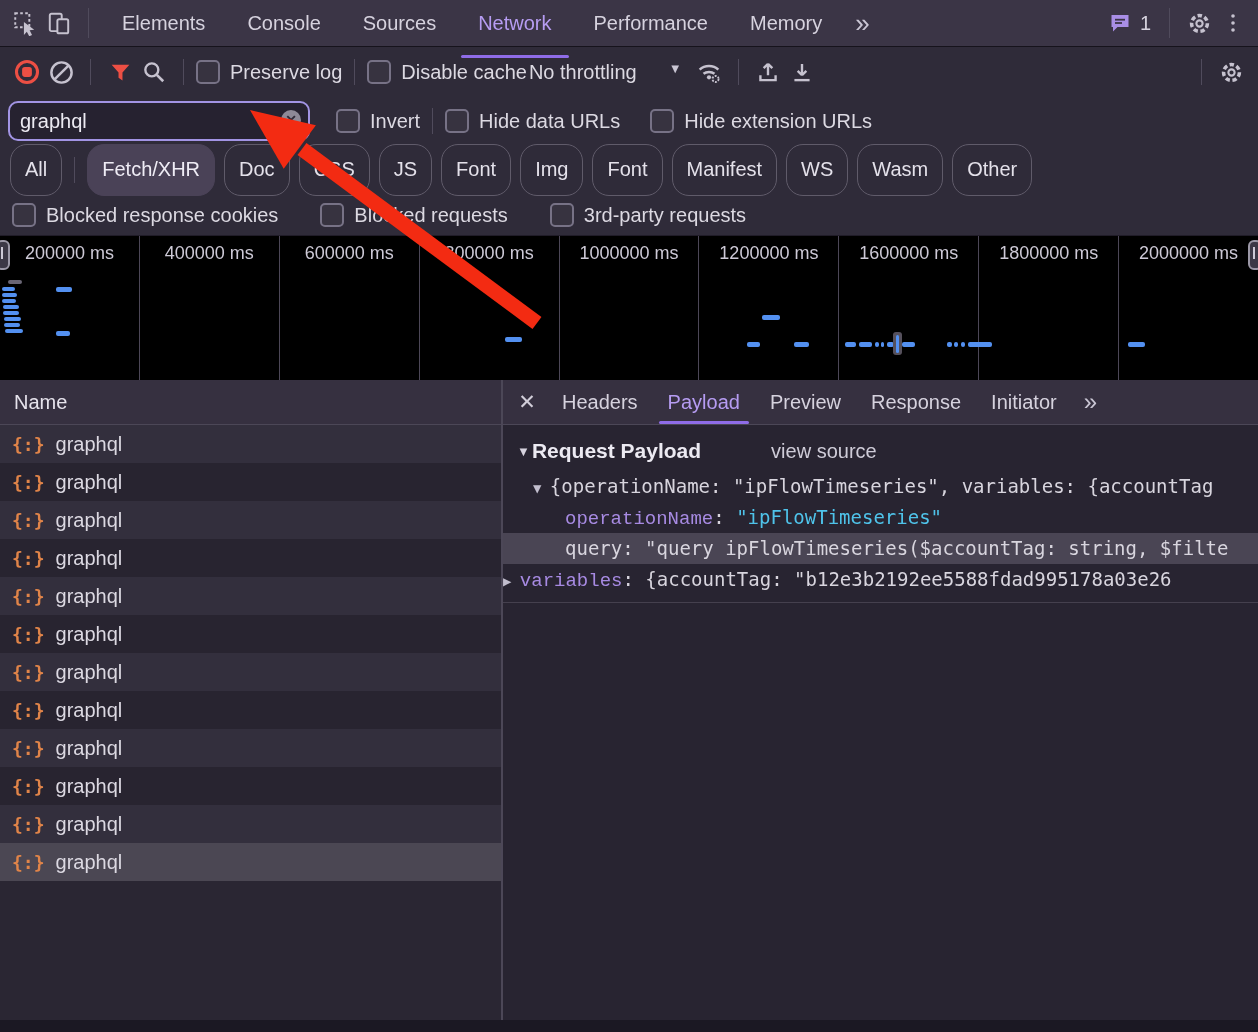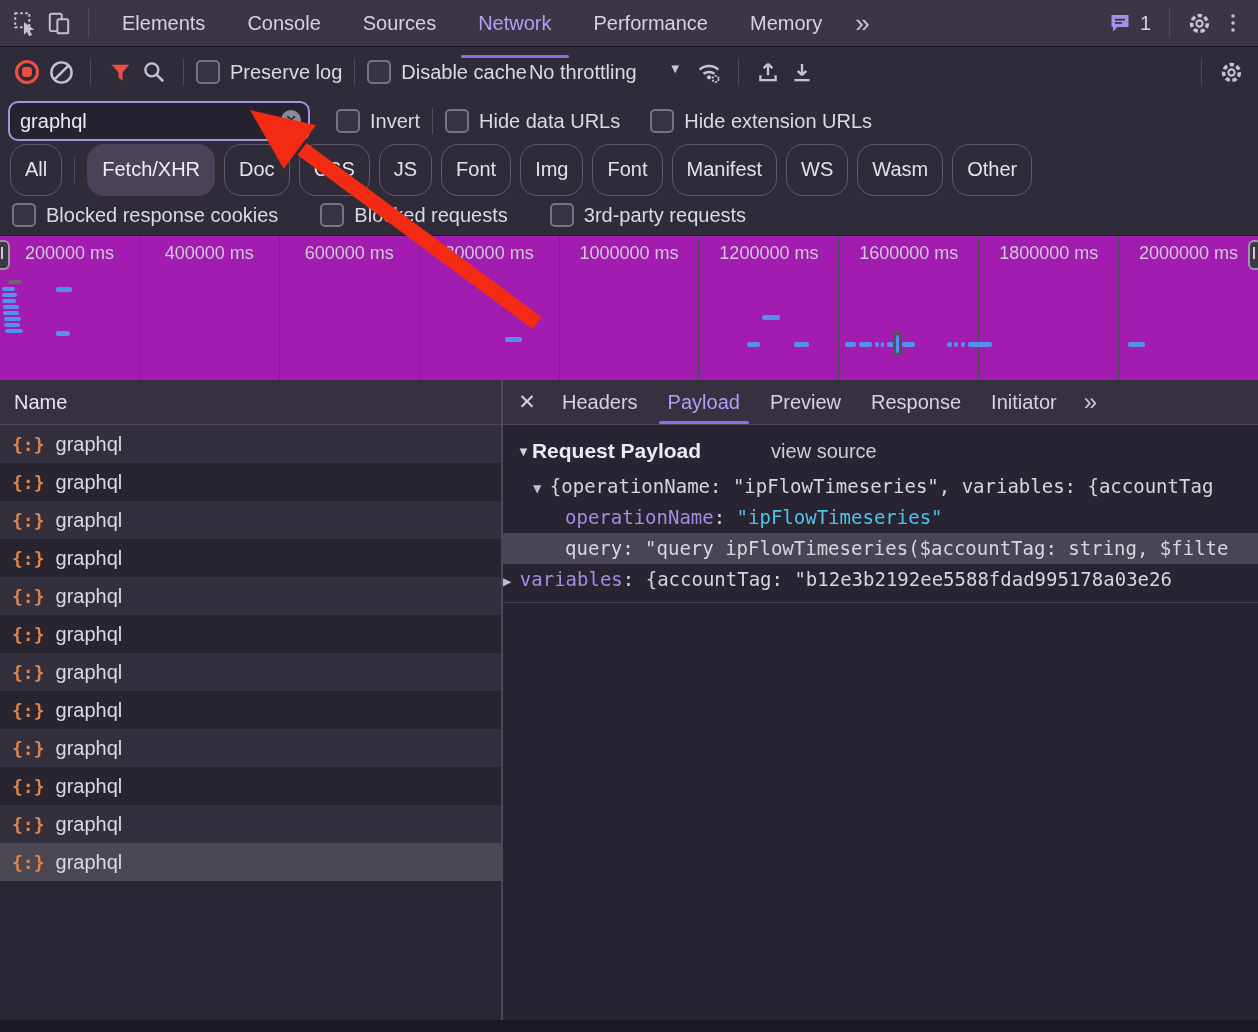--- a/index.html
+++ b/index.html
@@ -39,21 +39,21 @@
     background:#8d8997;color:#2f2b39;font-size:14px;font-weight:bold;display:flex;align-items:center;justify-content:center;}
 
   .chiprow{height:50px;background:#2f2b39;display:flex;align-items:center;padding:0 10px;gap:9px;}
   .chip{height:34px;line-height:32px;padding:8px 14px;border:1px solid #605b6a;border-radius:17px;
     font-size:20px;color:#e4e1ea;flex:none;background:transparent;text-align:center;}
   .chip.selected{background:#4a4257;border-color:#4a4257;color:#efecf5;}
 
   .optrow{height:40px;background:#2f2b39;display:flex;align-items:center;padding:0 12px;gap:42px;border-bottom:1px solid #201c28;}
 
   
-  .overview{position:relative;height:145px;background:#a21caf;border-bottom:1px solid #16131c;}
+  .overview{position:relative;height:145px;background:#000000;border-bottom:1px solid #16131c;}
   .ovcols{display:flex;height:100%;}
   .ovcol{flex:1 1 0;border-left:1px solid #4c4757;overflow:hidden;text-align:center;padding-top:7px;
     font-size:18px;color:#cdc9d6;white-space:nowrap;}
   .ovcol:first-child{border-left:none;}
   .ovbars{position:absolute;inset:0;pointer-events:none;}
   .bar{position:absolute;border-radius:2px;}
   .bar.blue{background:#5390f0;}
   .bar.grey{background:#6a6675;}
   .bar.box{background:#55505c;border-radius:3px;}
   .handle{position:absolute;top:4px;width:10px;height:26px;border:2px solid #9b97a6;border-radius:6px;background:#3c3846;}
@@ -78,21 +78,21 @@
   .rtab.active{color:#b69cf2;text-align:right;}
   .rtab.active::after{content:"";position:absolute;left:6px;right:6px;bottom:0;height:3px;background:#8f6ce8;border-radius:2px;}
 
   .pheader{display:flex;align-items:center;padding:14px 18px 8px 14px;font-size:21px;}
   .ptri{font-size:13px;color:#d6d2de;margin-right:2px;}
   .ptitle{font-weight:bold;color:#eceaf2;}
   .viewsrc{margin-left:70px;font-size:20px;color:#cfccd8;}
   .plines{font-family:"DejaVu Sans Mono",monospace;font-size:19px;}
   .pline{height:31px;line-height:31px;white-space:nowrap;overflow:hidden;color:#d8d5de;}
   .pline.hl{background:#4a4554;}
-  .seg.key{color:#a78ae2;}
+  .seg.key{color:#a78ae2;font-family:Liberation Mono, monospace;}
   .seg.str{color:#4fc3ea;}
   .seg.tri{color:#c2bece;font-size:14px;}
   .pdivider{border-top:1px solid #45404e;margin-top:7px;}
 
   .bottomstrip{position:absolute;left:0;right:0;bottom:0;height:12px;background:#1b1823;z-index:4;}
   .arrowsvg{position:absolute;inset:0;z-index:6;pointer-events:none;}
 </style>
 </head>
 <body>
 

